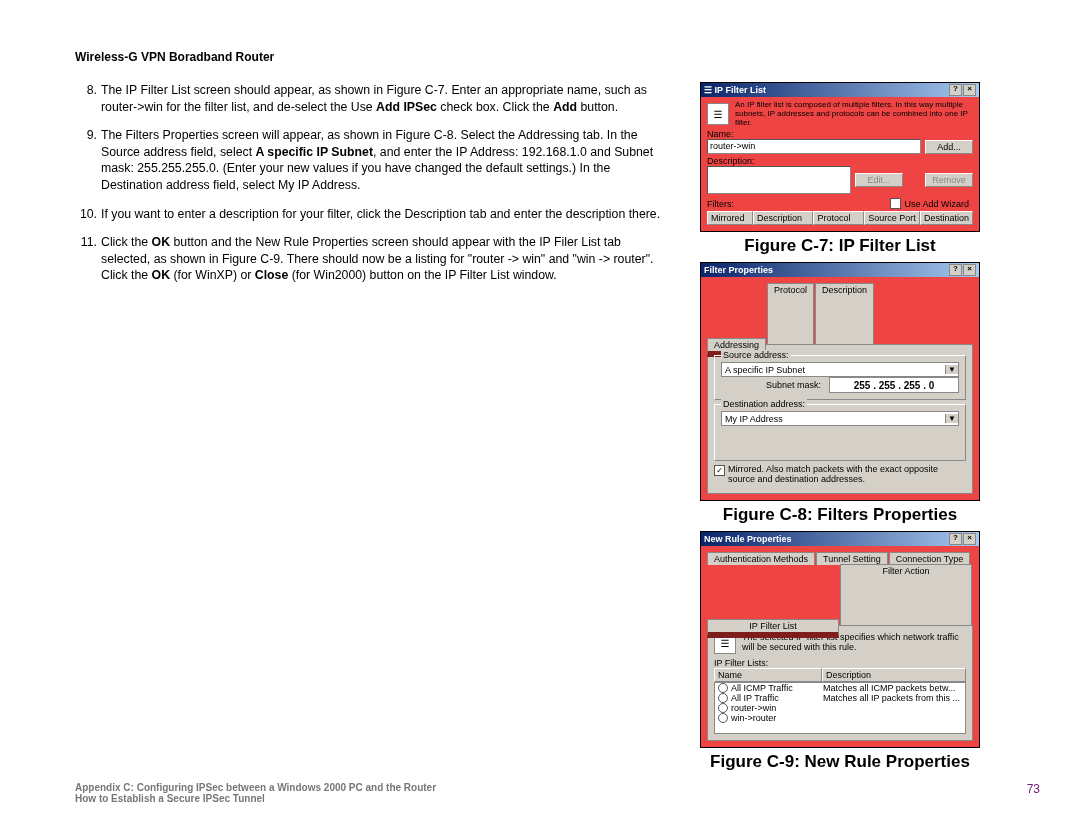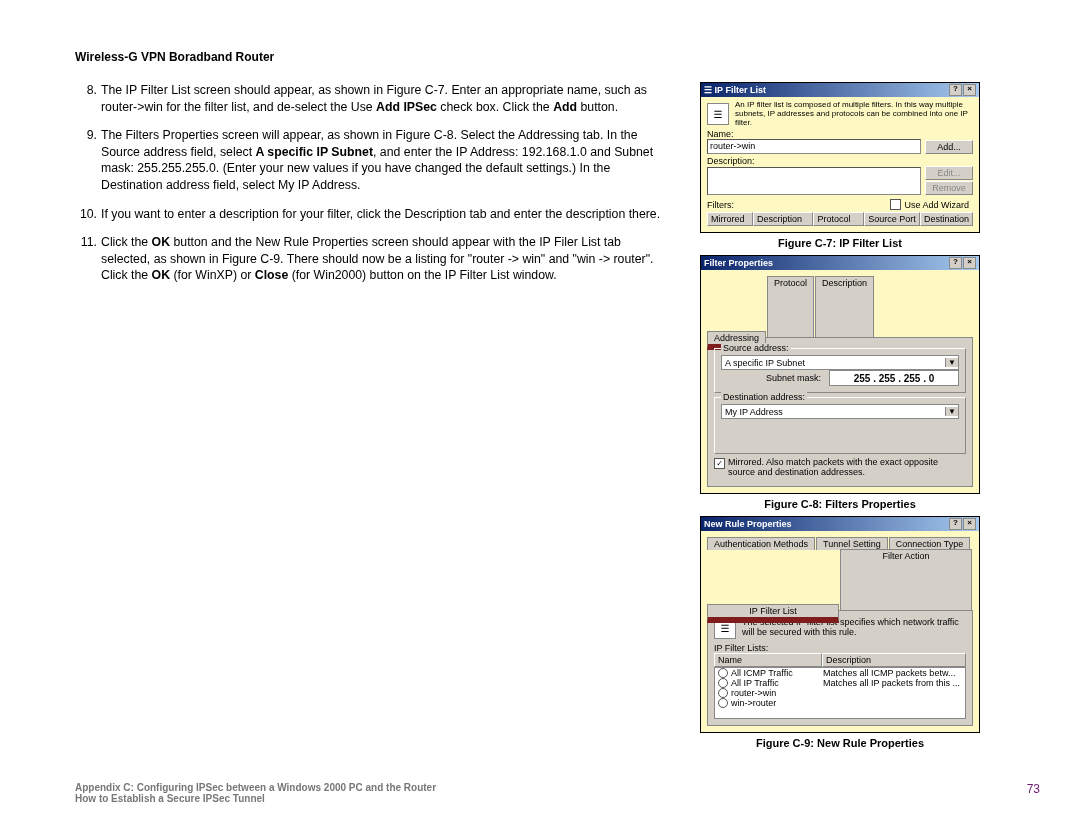--- a/index.html
+++ b/index.html
@@ -44,26 +44,26 @@
     margin-bottom: 12px;
   }
   ol.steps li .num {
     width: 22px;
     flex-shrink: 0;
     text-align: right;
     margin-right: 4px;
   }
   .fig-caption {
     font-weight: bold;
-    font-size: 11px;
+    font-size: 17px;
     text-align: center;
     margin: 4px 0 6px 0;
   }
   .dialog {
-    background: #fef9c3;
+    background: #ef4444;
     border: 1px solid #000;
     font-size: 9px;
     color: #000;
     margin-bottom: 2px;
   }
   .dialog .tbar {
     background: linear-gradient(to right, #0a246a, #a6caf0);
     color: #fff;
     font-weight: bold;
     font-size: 9px;
@@ -236,21 +236,21 @@
             <div style="font-size:8px;line-height:1.1;">An IP filter list is composed of multiple filters. In this way multiple subnets, IP addresses and protocols can be combined into one IP filter.</div>
           </div>
           <div class="lbl">Name:</div>
           <div class="row">
             <div class="txtfield">router-&gt;win</div>
             <div class="btn3d">Add...</div>
           </div>
           <div class="lbl">Description:</div>
           <div class="row">
             <div class="txtfield" style="height:26px;"></div>
-            <div style="display:flex;flex-direction:column;gap:1px;">
+            <div style="display:flex;gap:18px;">
               <div class="btn3d disabled">Edit...</div>
               <div class="btn3d disabled">Remove</div>
             </div>
           </div>
           <div class="row" style="justify-content:space-between;margin-top:4px;">
             <span class="lbl">Filters:</span>
             <span style="display:flex;align-items:center;">
               <span class="check"></span>
               <span class="lbl">Use Add Wizard</span>
             </span>

